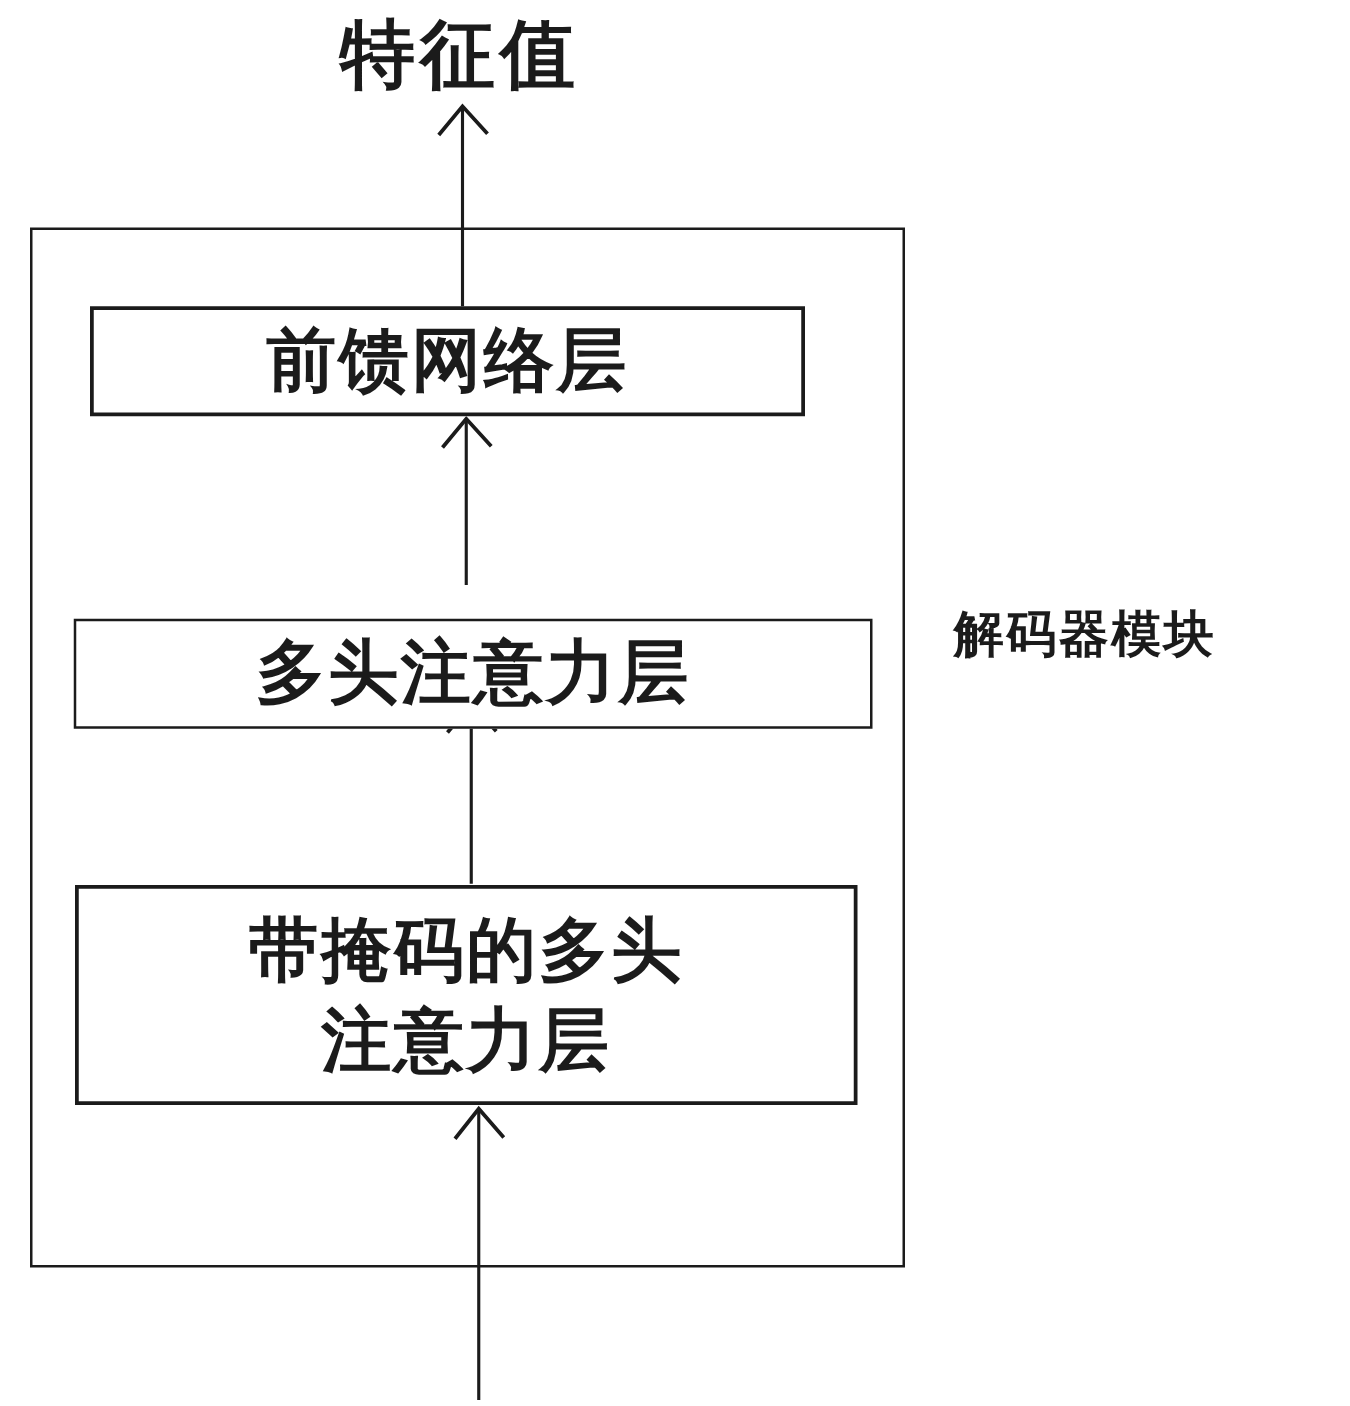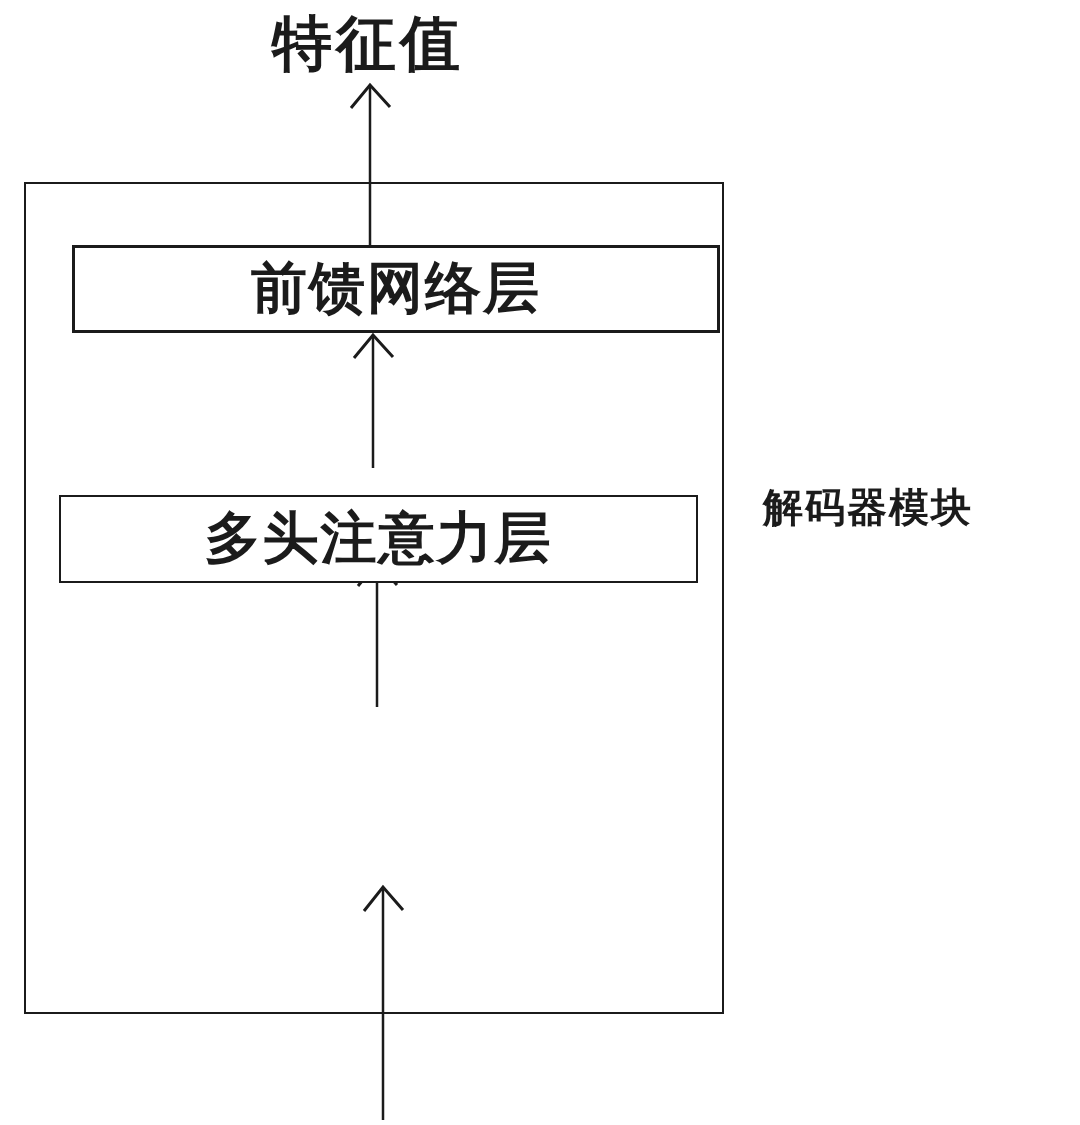--- a/index.html
+++ b/index.html
@@ -44,21 +44,21 @@
     display: flex;
     flex-direction: column;
     align-items: center;
     justify-content: center;
     text-align: center;
     font-weight: bold;
     color: var(--ink);
   }
   .node-ffn {
     left: 72px; top: 245px;
-    width: 648px; height: 88px;
+    width: 572px; height: 88px;
     font-size: 56px;
     letter-spacing: 2px;
     text-align: right;
   }
   .node-mha {
     left: 59px; top: 469px;
     width: 639px; height: 88px;
     border-width: 2.5px;
     font-size: 56px;
     letter-spacing: 2px;
@@ -124,16 +124,20 @@
   <div class="outer-box"></div>
 
   <div class="node node-ffn">
     <span>前馈网络层</span>
   </div>
 
   <div class="node node-mha">
     <span>多头注意力层</span>
   </div>
 
+  <div class="node node-masked">
+    <span>带掩码的多头</span>
+    <span>注意力层</span>
+  </div>
 
   <div class="module-label">解码器模块</div>
 
 </div>
 
 </body></html>

